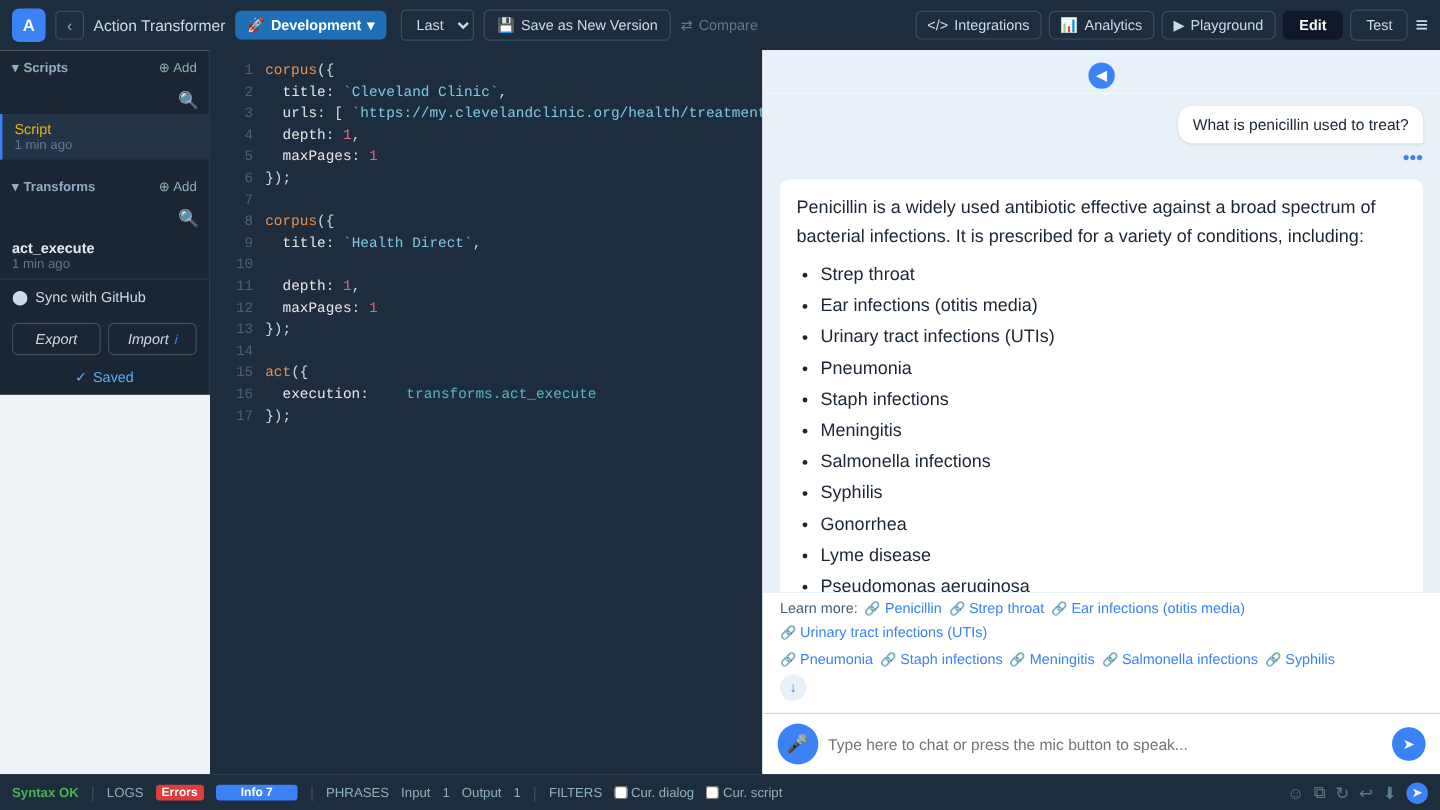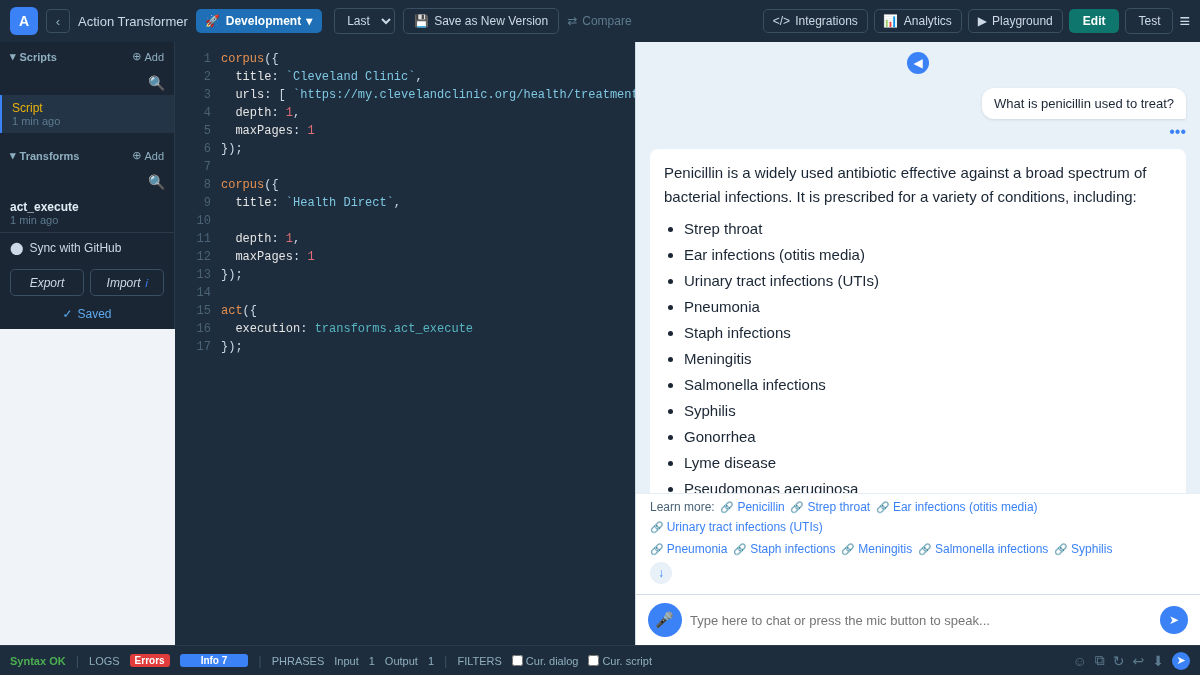--- a/index.html
+++ b/index.html
@@ -13,21 +13,21 @@
     .navbar-back { color: #8eafc0; cursor: pointer; background: none; border: 1px solid #3a4f62; border-radius: 4px; width: 24px; height: 24px; display: flex; align-items: center; justify-content: center; }
     .navbar-title { color: #cdd9e5; font-size: 13px; }
     .navbar-dev-btn { display: flex; align-items: center; gap: 5px; background: #1e6fb5; color: white; border: none; border-radius: 5px; padding: 5px 10px; font-size: 12px; font-weight: 600; cursor: pointer; }
     .navbar-select-group { display: flex; align-items: center; gap: 6px; margin-left: 4px; justify-content: center; }
     .navbar-select { background: #1e2d3d; border: 1px solid #3a4f62; color: #cdd9e5; border-radius: 4px; padding: 4px 8px; font-size: 12px; cursor: pointer; }
     .navbar-save-btn { display: flex; align-items: center; gap: 5px; background: #1e2d3d; border: 1px solid #3a4f62; color: #cdd9e5; border-radius: 5px; padding: 5px 10px; font-size: 12px; cursor: pointer; }
     .navbar-compare-btn { display: flex; align-items: center; gap: 5px; background: none; border: none; color: #5c7a8e; font-size: 12px; cursor: pointer; }
     .navbar-spacer { flex: 1; }
     .navbar-right { display: flex; align-items: center; gap: 6px; }
     .navbar-icon-btn { display: flex; align-items: center; gap: 5px; background: none; border: 1px solid #3a4f62; color: #cdd9e5; border-radius: 5px; padding: 4px 9px; font-size: 12px; cursor: pointer; }
-    .navbar-edit-btn { background: #0f766e; color: white; border: none; border-radius: 5px; padding: 5px 14px; font-size: 12px; font-weight: 600; cursor: pointer; }
+    .navbar-edit-btn { background: #0f172a; color: white; border: none; border-radius: 5px; padding: 5px 14px; font-size: 12px; font-weight: 600; cursor: pointer; }
     .navbar-test-btn { background: none; border: 1px solid #3a4f62; color: #cdd9e5; border-radius: 5px; padding: 5px 12px; font-size: 12px; cursor: pointer; }
     .navbar-menu-btn { color: #cdd9e5; background: none; border: none; font-size: 18px; cursor: pointer; }
 
     
     .main-layout { display: flex; height: calc(675px - 42px - 30px); }
 
     
     .sidebar { width: 175px; background: #1a2634; display: flex; flex-direction: column; border-right: 1px solid #2a3a4a; flex-shrink: 0; }
     .sidebar-section-header { display: flex; align-items: center; justify-content: space-between; padding: 8px 10px; color: #8eafc0; font-size: 11px; font-weight: 600; }
     .sidebar-section-header-left { display: flex; align-items: center; gap: 4px; cursor: pointer; }
@@ -54,21 +54,21 @@
 
     
     .code-area { flex: 1; background: #1e2d3d; overflow-y: auto; padding: 10px 0; font-family: 'Courier New', monospace; font-size: 12px; min-width: 0; }
     .code-line { display: flex; min-height: 18px; padding: 0 8px; }
     .line-num { color: #4a6275; width: 28px; text-align: right; margin-right: 10px; flex-shrink: 0; user-select: none; }
     .code-text { color: #cdd9e5; white-space: pre; }
     .code-string { color: #7ec8e3; }
     .code-num { color: #e06c75; }
     .code-prop { color: #e5e5e5; }
     .code-orange { color: #e89050; }
-    .code-teal { color: #56b6c2; }
+    .code-teal { color: #56b6c2; margin-left: 24px; }
 
     
     .chat-panel { width: 565px; background: white; display: flex; flex-direction: column; border-left: 1px solid #d0dbe5; flex-shrink: 0; }
     .chat-toggle-btn { width: 22px; height: 22px; background: #3b82f6; border-radius: 50%; display: flex; align-items: center; justify-content: center; color: white; font-size: 12px; cursor: pointer; margin: 6px auto 0; flex-shrink: 0; }
     .chat-messages { flex: 1; overflow-y: auto; padding: 10px 14px; background: #e8f0f8; display: flex; flex-direction: column; gap: 8px; }
     .chat-user-bubble { align-self: flex-end; background: white; border-radius: 12px 12px 2px 12px; padding: 8px 12px; max-width: 75%; font-size: 13px; color: #1a2634; box-shadow: 0 1px 3px rgba(0,0,0,0.1); }
     .chat-user-meta { display: flex; align-items: center; justify-content: flex-end; gap: 4px; margin-top: 4px; }
     .chat-dots { color: #3b82f6; font-size: 16px; }
     .chat-answer { background: white; border-radius: 8px; padding: 12px 14px; font-size: 15px; color: #1a2634; line-height: 1.6; }
     .chat-answer p { margin-bottom: 8px; }

